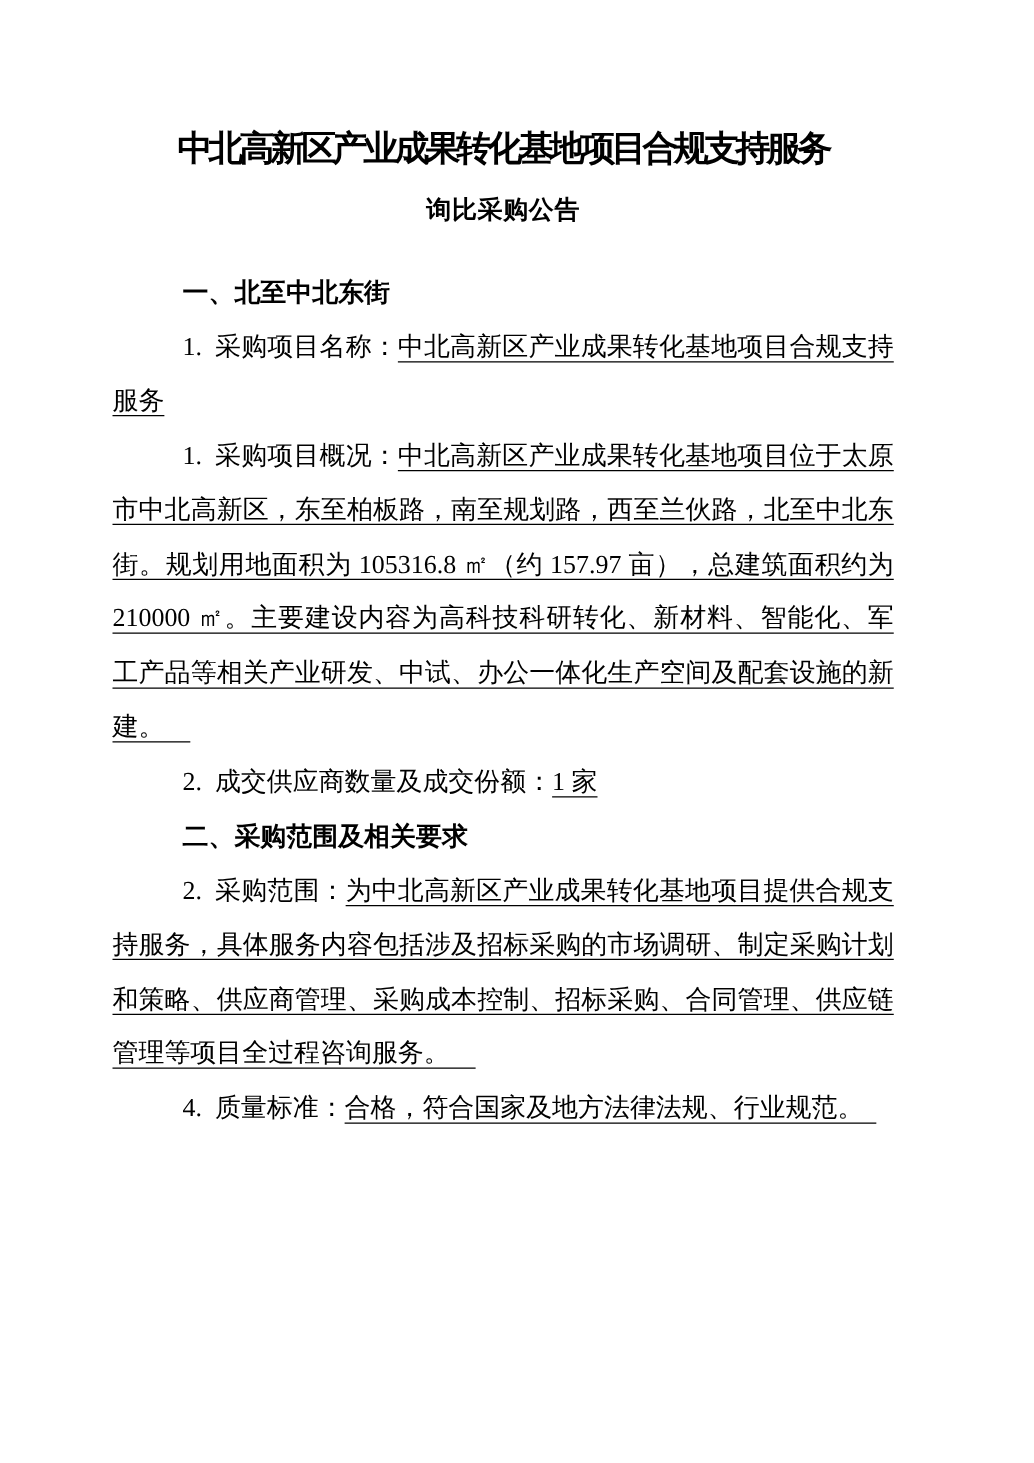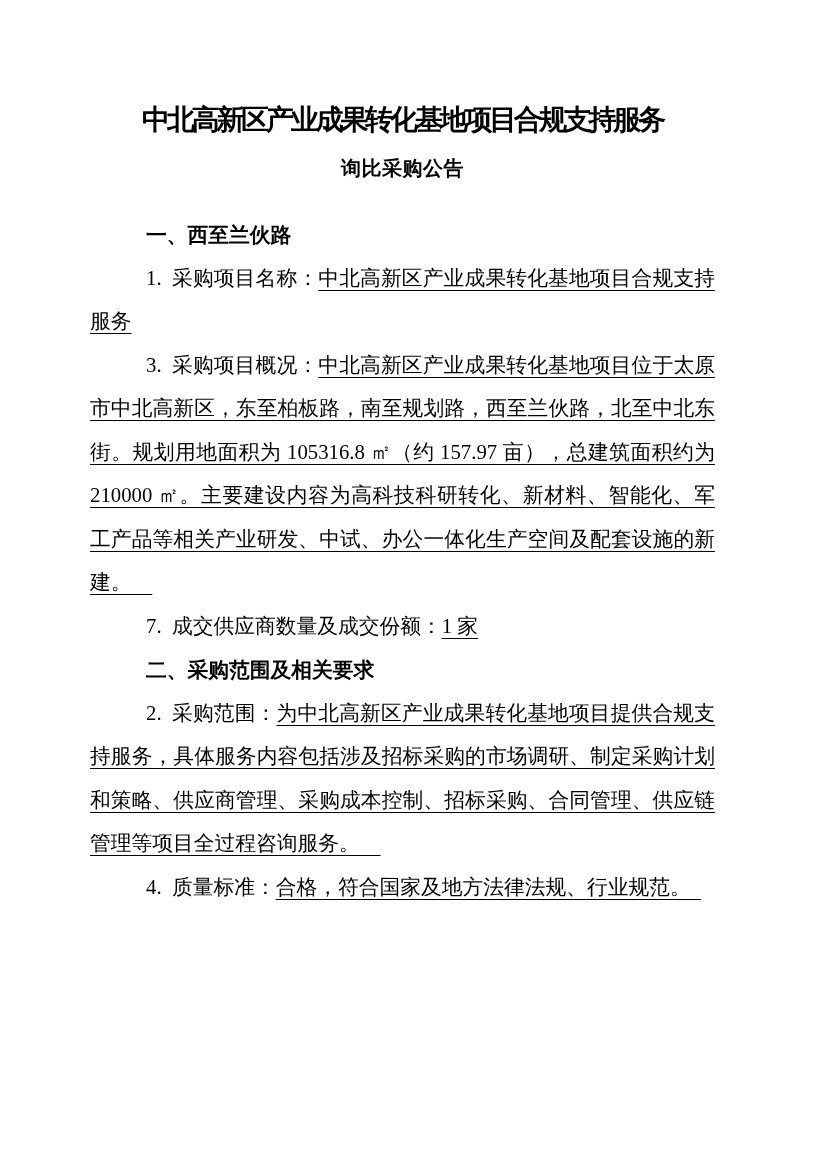--- a/index.html
+++ b/index.html
@@ -58,21 +58,21 @@
 </style>
 </head>
 <body>
 
 <div class="page">
   <div class="doc-title">
     <div class="t-line1">中北高新区产业成果转化基地项目合规支持服务</div>
     <div class="t-line2">询比采购公告</div>
   </div>
   <div class="doc-body">
-      <p class="para bold"><span class="seg">一、西至兰伙路</span></p>
+      <p class="para bold"><span class="seg">一、北至中北东街</span></p>
       <p class="para"><span class="seg">1. 采购项目名称：</span><span class="seg u">中北高新区产业成果转化基地项目合规支持服务</span></p>
-      <p class="para"><span class="seg">3. 采购项目概况：</span><span class="seg u">中北高新区产业成果转化基地项目位于太原市中北高新区，东至柏板路，南至规划路，西至兰伙路，北至中北东街。规划用地面积为 105316.8 ㎡（约 157.97 亩），总建筑面积约为 210000 ㎡。主要建设内容为高科技科研转化、新材料、智能化、军工产品等相关产业研发、中试、办公一体化生产空间及配套设施的新建。　</span></p>
-      <p class="para"><span class="seg">7. 成交供应商数量及成交份额：</span><span class="seg u">1 家</span></p>
+      <p class="para"><span class="seg">1. 采购项目概况：</span><span class="seg u">中北高新区产业成果转化基地项目位于太原市中北高新区，东至柏板路，南至规划路，西至兰伙路，北至中北东街。规划用地面积为 105316.8 ㎡（约 157.97 亩），总建筑面积约为 210000 ㎡。主要建设内容为高科技科研转化、新材料、智能化、军工产品等相关产业研发、中试、办公一体化生产空间及配套设施的新建。　</span></p>
+      <p class="para"><span class="seg">2. 成交供应商数量及成交份额：</span><span class="seg u">1 家</span></p>
       <p class="para bold"><span class="seg">二、采购范围及相关要求</span></p>
       <p class="para"><span class="seg">2. 采购范围：</span><span class="seg u">为中北高新区产业成果转化基地项目提供合规支持服务，具体服务内容包括涉及招标采购的市场调研、制定采购计划和策略、供应商管理、采购成本控制、招标采购、合同管理、供应链管理等项目全过程咨询服务。　</span></p>
       <p class="para"><span class="seg">4. 质量标准：</span><span class="seg u">合格，符合国家及地方法律法规、行业规范。 </span></p>
     </div>
 </div>
 
 </body></html>

